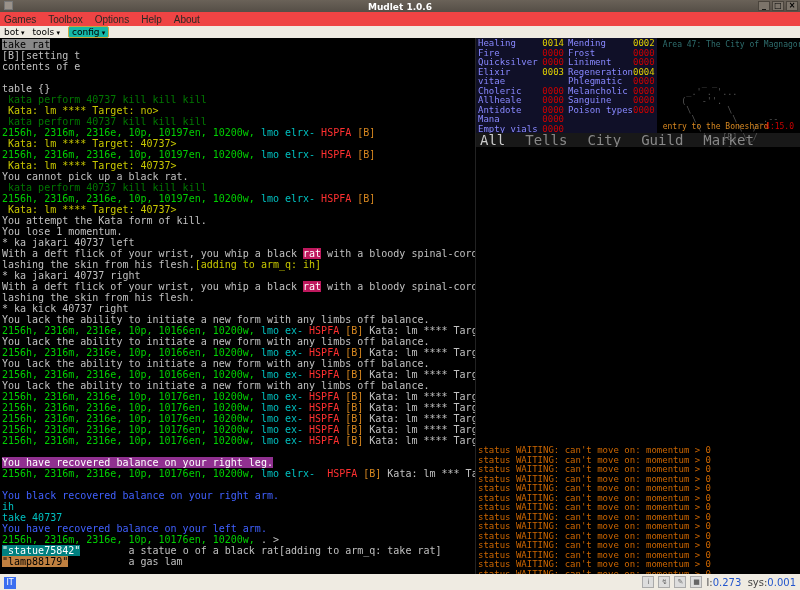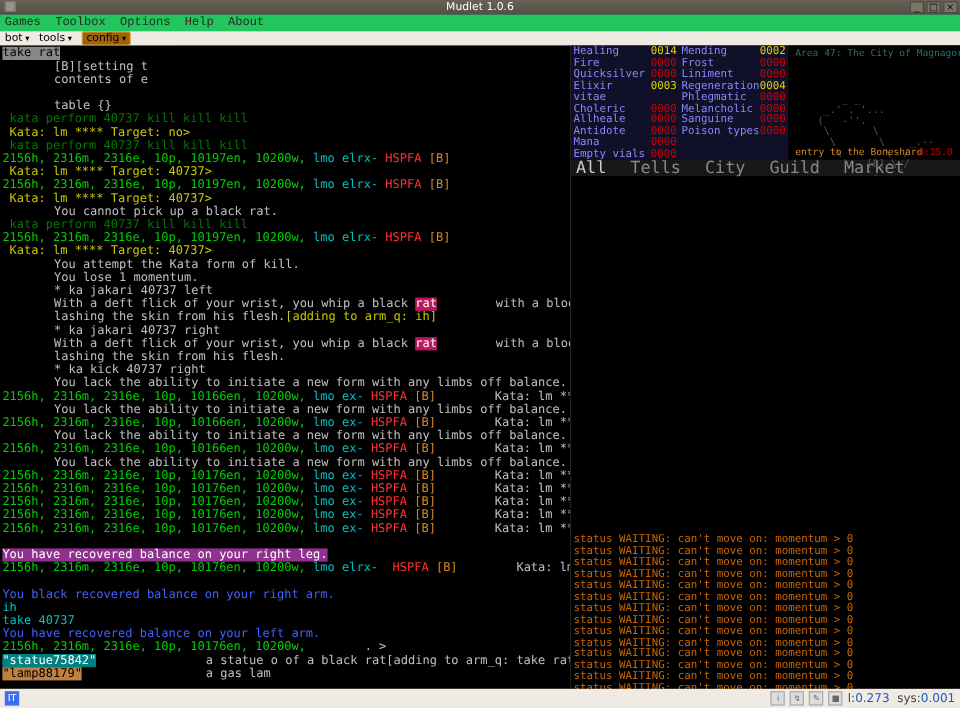--- a/index.html
+++ b/index.html
@@ -10,56 +10,57 @@
     width: 800px;
     height: 590px;
     overflow: hidden;
     position: relative;
   }
   .titlebar {
     height: 12px;
     background: linear-gradient(#6a6258,#554e46);
     color: #fff;
     display: flex;
-    align-items: center;
+    align-items: flex-end;
     justify-content: center;
     font-family: "DejaVu Sans", sans-serif;
     font-size: 9px;
     position: relative;
+    font-weight: bold;
   }
   .titlebar .wm-icon {
     position:absolute; left:4px; top:1px; width:9px; height:9px;
     border:1px solid #777; background:#9a928a;
   }
   .wm-buttons { position:absolute; right:2px; top:1px; display:flex; gap:2px;}
   .wm-buttons div { width:12px; height:10px; background:#7c746a; border:1px solid #4a443c; color:#000; font-size:8px; text-align:center; line-height:8px;}
   .menubar {
     height: 14px;
-    background: #22c55e;
+    background: #ef4444;
     color: #2c2824;
-    font-family: Liberation Mono, monospace;
+    font-family: Liberation Sans, sans-serif;
     font-size: 10px;
     display:flex;
     align-items:center;
     padding: 0 4px;
   }
   .menubar span { margin-right: 12px; }
   .toolbar {
     height: 12px;
     background: #efebe2;
     font-family: "DejaVu Sans", sans-serif;
     font-size: 9px;
     display:flex;
     align-items:center;
     padding:0 4px;
     gap:8px;
     text-align:right;
   }
   .toolbar .item::after { content:" \25BE"; font-size:7px;}
-  .toolbar .active { background:#a16207; border:1px solid #c8a840; padding:0 3px; border-radius:2px;}
+  .toolbar .active { background:#14b8a6; border:1px solid #c8a840; padding:0 3px; border-radius:2px;}
   .popup {
     position:absolute;
     left:66px; top:38px;
     background:#efebe2;
     border:1px solid #a69e92;
     font-family:"DejaVu Sans",sans-serif;
     font-size:10px;
     width:80px;
   }
   .popup div { padding:1px 6px; }
@@ -71,21 +72,21 @@
     background:#000;
     display:flex;
   }
   .left { flex:0 0 475px; overflow:hidden; padding:1px 2px; line-height:11px;}
   .right { flex:1; display:flex; flex-direction:column; border-left:1px solid #222;}
   .termline { white-space: pre; }
   .g { color:#00d000; }
   .dg { color:#007700; }
   .y { color:#c8c800; }
   .br { color:#ff3030; }
-  .w { color:#c0c0c0;margin-left:43px; }
+  .w { color:#c0c0c0; }
   .c { color:#00c0c0; }
   .bl { color:#4060ff; }
   .or { color:#d88820; }
   .hl-yellow { background:#c8c800; color:#000;}
   .hl-red { background:#be185d; color:#fff;}
   .hl-mag { background:#903090; color:#fff;}
   .hl-grey { background:#888; color:#000;}
   .hl-cyan { background:#008080; color:#fff; }
   .hl-orange { background:#c08040; color:#000;}
   .status-panel {

